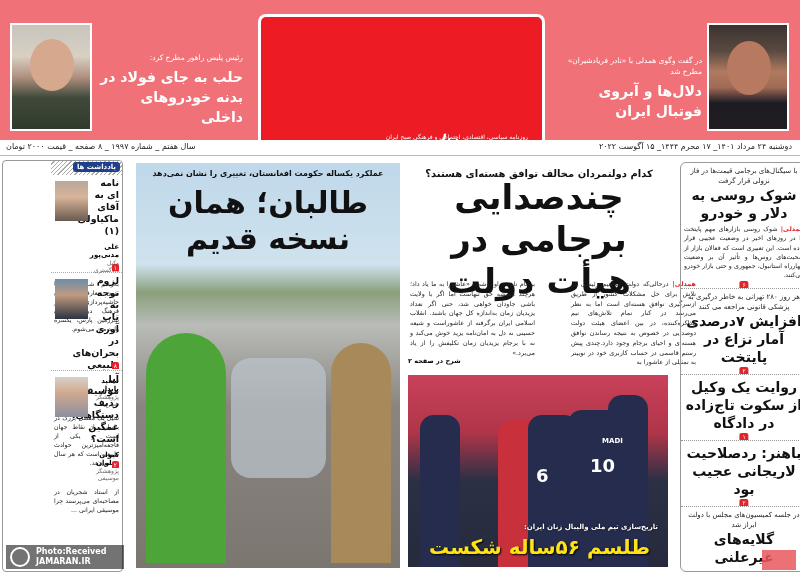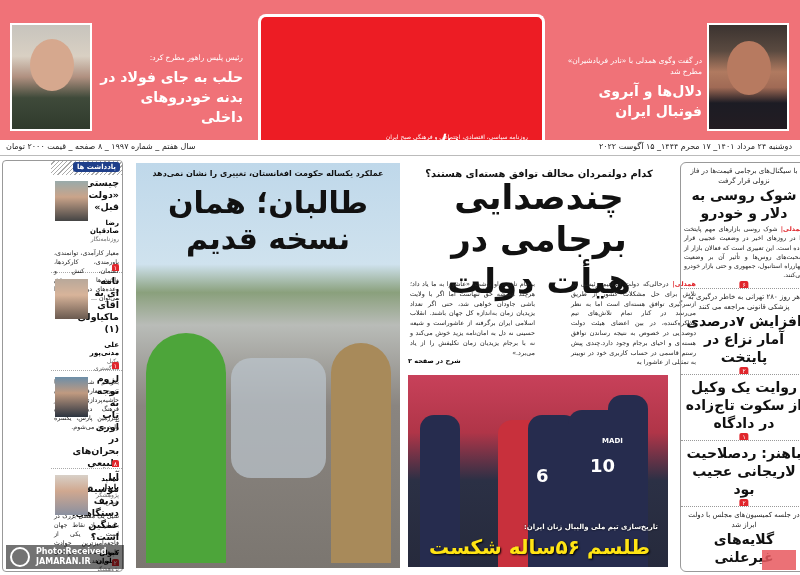--- a/index.html
+++ b/index.html
@@ -93,28 +93,20 @@
 <div class="masthead-bottom"></div>
 <div class="issue-left">سال هفتم _ شماره ۱۹۹۷ _ ۸ صفحه _ قیمت ۲۰۰۰ تومان</div>
 <div class="issue-right">دوشنبه ۲۴ مرداد ۱۴۰۱_ ۱۷ محرم ۱۴۴۴_ ۱۵ آگوست ۲۰۲۲</div>
 
 <div class="notes">
   <div class="notes-header">
       <span>یادداشت ها</span>
     </div>
 
   <div class="note">
-    <div class="pic"></div>
-    <div class="ttl">چیستی «دولت قبل»</div>
-    <div class="auth">رضا صادقیان</div>
-    <div class="role">روزنامه‌نگار</div>
-    <div class="body">معیار کارآمدی، توانمندی، باورمندی، کارکرد‌ها، گفتمان، کنش و واکنش‌ها و تحقق وعده‌های دولت‌مردان را می‌توان ...</div>
-    <div class="pg">۱</div>
-  </div>
-  <div class="note">
     <div class="pic" style="background:linear-gradient(180deg,#b8a89a 0%,#d8b49a 40%,#6a5a50 100%);"></div>
     <div class="ttl">نامه ای به آقای ماکیاولی (۱)</div>
     <div class="auth">علی مدنی‌پور</div>
     <div class="role">وکیل دادگستری</div>
     <div class="body">به‌رسم شما فرنگی‌ها بدون تعارف و بدون حاشیه‌پردازی مرسوم در فرهنگ دیار مردمان سرزمین پارس، یکسره وارد متن می‌شوم.</div>
     <div class="pg">۱</div>
   </div>
   <div class="note">
     <div class="pic" style="background:linear-gradient(180deg,#6c8ea8 0%,#c09a80 40%,#2c3440 100%);"></div>
     <div class="ttl">لزوم توجه به تاب آوری در بحران‌های طبیعی</div>

